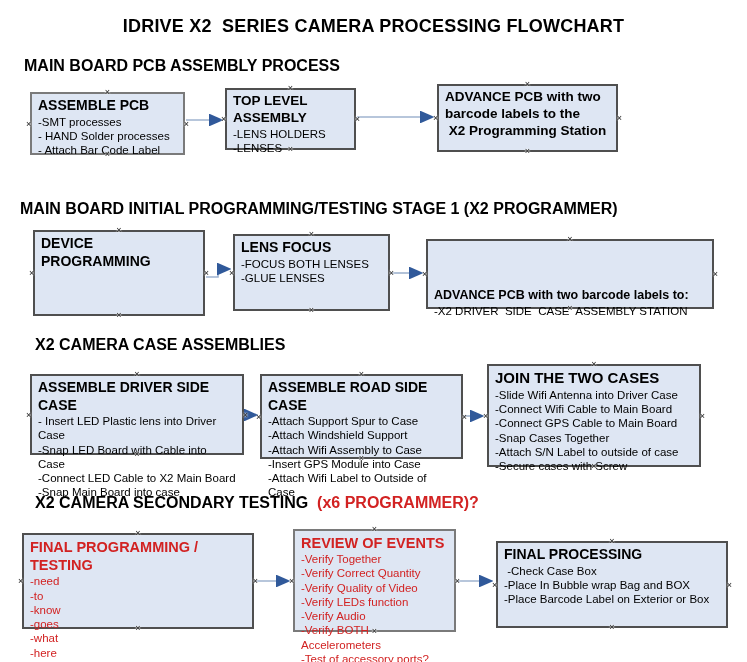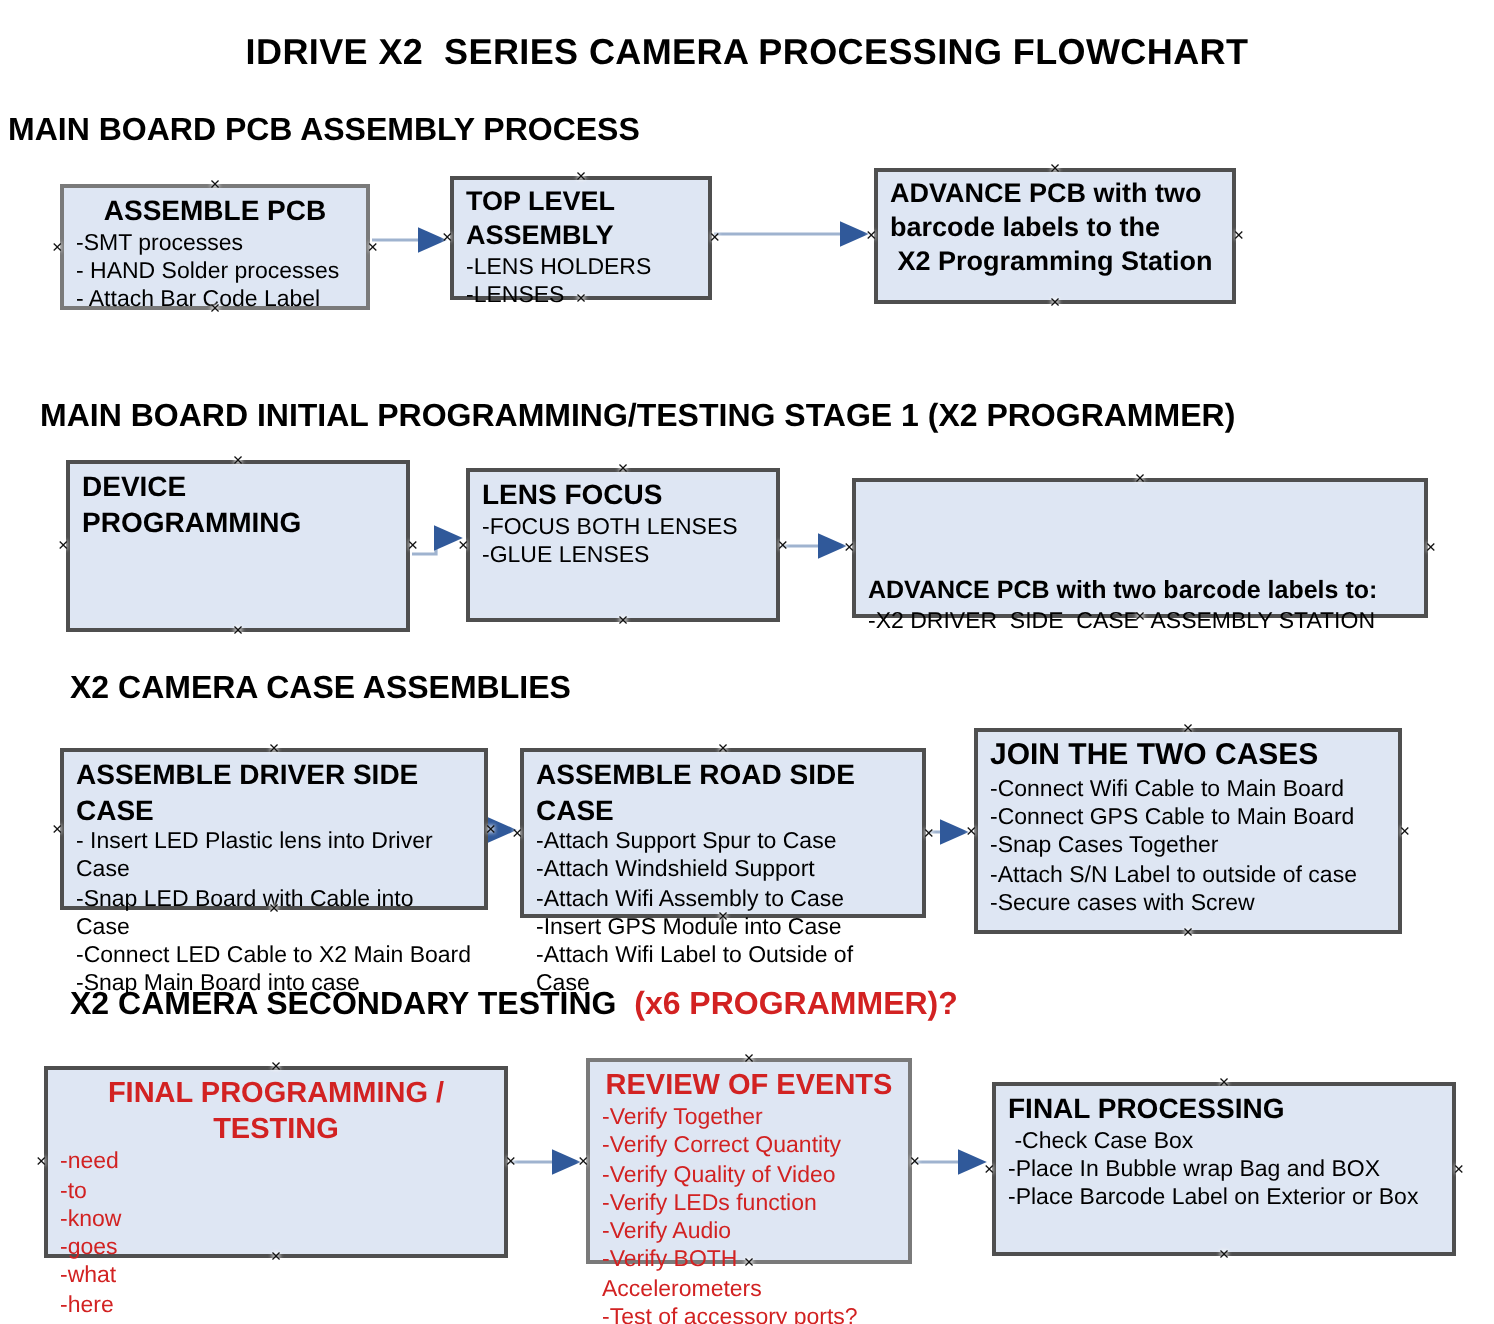--- a/index.html
+++ b/index.html
@@ -5,21 +5,21 @@
   :root{
     --box-fill:#dee6f3; --box-border:#4f4f4f; --arrow-line:#9fb3cf;
     --arrow-head:#30599a; --red:#d22222; --text:#000000;
   }
   html,body{margin:0;padding:0;background:#ffffff;}
   .page{position:relative;width:747px;height:662px;background:#ffffff;overflow:hidden;
         font-family:"Liberation Sans","DejaVu Sans",sans-serif;color:var(--text);}
   .doc-title{position:absolute;top:16px;left:0;width:747px;text-align:center;
              font-size:18px;font-weight:bold;white-space:pre-wrap;letter-spacing:.2px;}
   .section-header{position:absolute;font-size:16px;font-weight:bold;white-space:pre-wrap;}
-  .s1{left:4px;top:57px;}
+  .s1{left:24px;top:57px;}
   .s2{left:20px;top:200px;}
   .s3{left:35px;top:336px;}
   .s4{left:35px;top:494px;}
   .red{color:var(--red);}
   .box{position:absolute;background:var(--box-fill);border:2px solid var(--box-border);
        box-sizing:border-box;padding:3px 6px 4px 6px;}
   .box-title{font-weight:bold;font-size:13.5px;line-height:1.25;white-space:pre-wrap;}
   .box-line{font-size:11.5px;line-height:1.24;white-space:pre-wrap;}
   .red-box .box-title,.red-box .box-line{color:var(--red);}
   
@@ -29,26 +29,26 @@
   .r2b1{left:33px;top:230px;width:172px;height:86px;}
   .r2b2{left:233px;top:234px;width:157px;height:77px;}
   .r2b3{left:426px;top:239px;width:288px;height:70px;}
   .r3b1{left:30px;top:374px;width:214px;height:81px;}
   .r3b2{left:260px;top:374px;width:203px;height:85px;}
   .r3b3{left:487px;top:364px;width:214px;height:103px;}
   .r4b1{left:22px;top:533px;width:232px;height:96px;}
   .r4b2{left:293px;top:529px;width:163px;height:103px;}
   .r4b3{left:496px;top:541px;width:232px;height:87px;}
   
-  .r1b1 .box-title{font-size:14px;text-align:center;}
+  .r1b1 .box-title{font-size:14px;}
   .r2b1 .box-title,.r2b2 .box-title{font-size:14px;}
   .r2b3 .box-title{font-size:12.5px;margin-top:44px;}
   .r3b1 .box-title,.r3b2 .box-title{font-size:14px;}
   .r3b3 .box-title{font-size:15px;}
-  .r4b1 .box-title,.r4b2 .box-title{font-size:14.5px;text-align:center;}
+  .r4b1 .box-title,.r4b2 .box-title{font-size:14.5px;}
   .r4b3 .box-title{font-size:14px;}
   .r1b1{border-color:#7a7a7a;}
   .r4b2{border-color:#7a7a7a;}
   
   .anchor{position:absolute;font-size:9px;line-height:1;color:#111;
           text-shadow:0 0 2px #fff,0 0 2px #fff;pointer-events:none;}
   .anchor.t{top:-6px;left:50%;transform:translateX(-50%);}
   .anchor.b{bottom:-6px;left:50%;transform:translateX(-50%);}
   .anchor.l{left:-6px;top:50%;transform:translateY(-50%);}
   .anchor.r{right:-6px;top:50%;transform:translateY(-50%);}
@@ -170,20 +170,21 @@
         <div class="box-line">-Attach Wifi Label to Outside of Case</div>
       </div>
   <span class="anchor t">×</span>
       <span class="anchor b">×</span>
       <span class="anchor l">×</span>
       <span class="anchor r">×</span>
     </div>
   <div class="box r3b3">
     <div class="box-title">JOIN THE TWO CASES</div>
     <div class="box-items">
+        <div class="box-line">-Slide Wifi Antenna into Driver Case</div>
         <div class="box-line">-Connect Wifi Cable to Main Board</div>
         <div class="box-line">-Connect GPS Cable to Main Board</div>
         <div class="box-line">-Snap Cases Together</div>
         <div class="box-line">-Attach S/N Label to outside of case</div>
         <div class="box-line">-Secure cases with Screw</div>
       </div>
   <span class="anchor t">×</span>
       <span class="anchor b">×</span>
       <span class="anchor l">×</span>
       <span class="anchor r">×</span>

